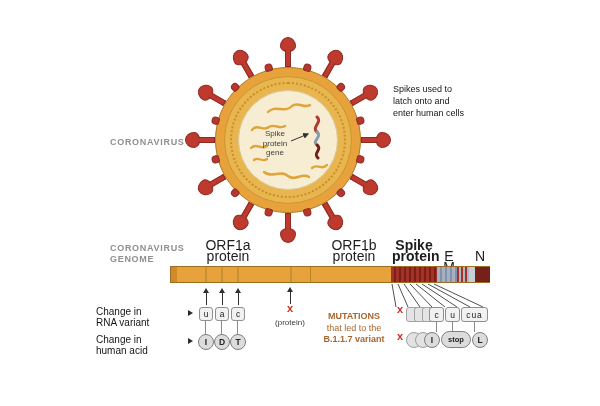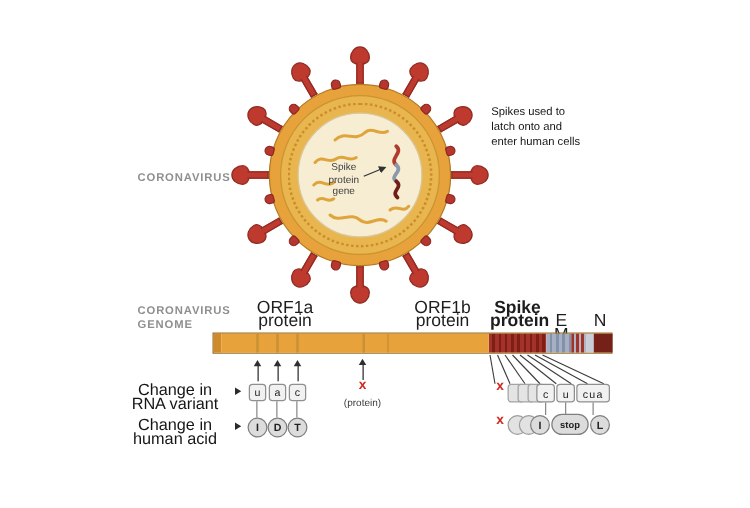--- a/index.html
+++ b/index.html
@@ -37,21 +37,21 @@
   .uarrow{position:absolute;width:8px;height:17px;}
   .uarrow::before{content:"";position:absolute;left:3.5px;top:4px;width:1px;height:13px;background:#2e2e2e;}
   .uarrow::after{content:"";position:absolute;left:1px;top:0;width:0;height:0;border-left:3px solid transparent;border-right:3px solid transparent;border-bottom:5px solid #2e2e2e;}
   .mbox{position:absolute;box-sizing:border-box;background:#F1F1F1;border:1px solid #8F8F8F;border-radius:3px;display:flex;align-items:center;justify-content:center;font-size:8.5px;color:#222;}
   .mbox.shadow{background:#E4E4E4;border-color:#A3A3A3;}
   .mcirc{position:absolute;box-sizing:border-box;background:#DCDCDC;border:1px solid #7F7F7F;border-radius:50%;display:flex;align-items:center;justify-content:center;font-size:8.5px;font-weight:bold;color:#222;}
   .mcirc.shadow{background:#E2E2E2;border-color:#9d9d9d;}
   .mpill{border-radius:9px;}
   .vline{position:absolute;width:1px;background:#8a8a8a;}
   .xmark{position:absolute;color:#CF2B20;font-size:11px;font-weight:bold;text-align:center;line-height:11px;}
-  .row-label{position:absolute;font-size:13px;line-height:11px;text-align:center;color:#151515;}
+  .row-label{position:absolute;font-size:10px;line-height:11px;text-align:left;color:#151515;}
   .rarrow{position:absolute;width:0;height:0;border-top:3.5px solid transparent;border-bottom:3.5px solid transparent;border-left:5px solid #2b2b2b;}
   .note{position:absolute;left:312px;top:311px;width:84px;text-align:center;font-size:9px;line-height:11.5px;color:#A8662F;}
   .del-label{position:absolute;left:262px;top:318px;width:56px;text-align:center;font-size:8px;color:#3b3b3b;}
   .fan{position:absolute;left:390px;top:283px;}
 </style>
 </head>
 <body>
 
 <div class="canvas">
 
@@ -222,20 +222,25 @@
   <div class="row-label" style="left:96px;top:334px;width:88px">
     <div>Change in</div>
     <div>human acid</div>
   </div>
   <div class="rarrow" style="left:188px;top:338px"></div>
 
   <div class="mcirc" style="left:198px;top:334px;width:16px;height:16px">I</div>
   <div class="mcirc" style="left:214px;top:334px;width:16px;height:16px">D</div>
   <div class="mcirc" style="left:230px;top:334px;width:16px;height:16px">T</div>
 
+  <div class="note">
+    <div class="bold">MUTATIONS</div>
+    <div>that led to the</div>
+    <div class="bold">B.1.1.7 variant</div>
+  </div>
 
   <svg class="fan" width="104" height="25" viewBox="0 0 104 25">
     <g stroke="#3c3c3c" stroke-width="0.9">
       <line x1="2" y1="1" x2="6" y2="24"></line>
       <line x1="8" y1="1" x2="18" y2="24"></line>
       <line x1="14" y1="1" x2="30" y2="24"></line>
       <line x1="20" y1="1" x2="42" y2="24"></line>
       <line x1="26" y1="1" x2="55" y2="24"></line>
       <line x1="32" y1="1" x2="67" y2="24"></line>
       <line x1="38" y1="1" x2="80" y2="24"></line>

